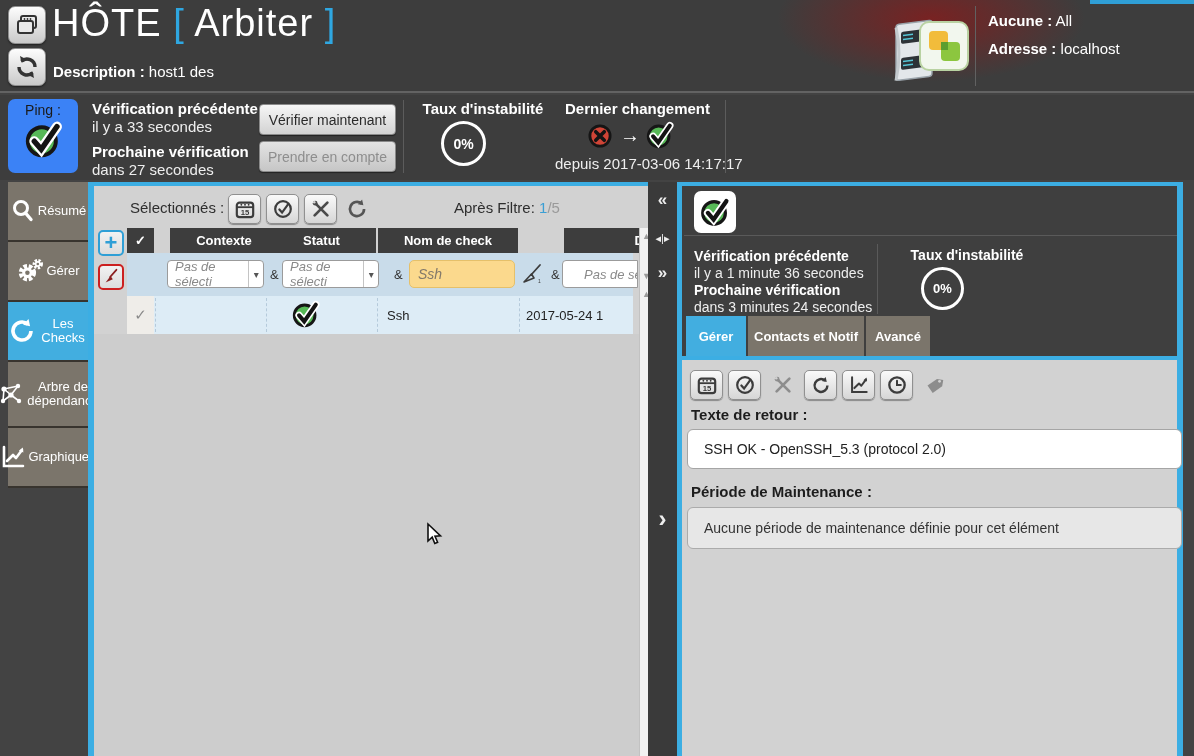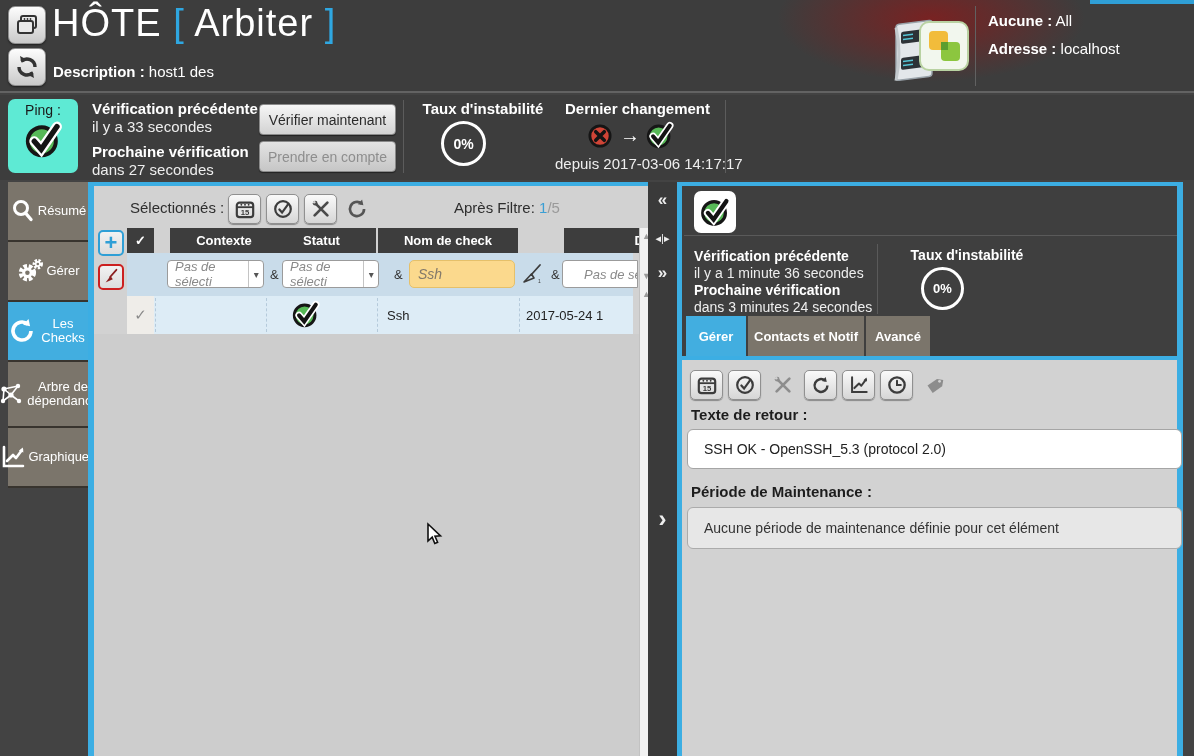--- a/index.html
+++ b/index.html
@@ -17,21 +17,21 @@
   .app-title { left:52px; top:2px; color:#fff; font-size:38px; font-weight:300; letter-spacing:1px; white-space:nowrap; }
   .brk { color:#2fa7e1; font-weight:300; }
   .hdr-desc { left:53px; top:63px; color:#fff; font-size:15px; white-space:nowrap; }
   .hdr-desc b, .kv b { font-weight:bold; }
   .hdr-vline { width:1px; background:#616161; }
   .kv { color:#fff; font-size:15px; white-space:nowrap; }
   .top-blue-strip { left:1090px; top:0; width:104px; height:4px; background:#2f9fd6; }
 
   
   .statusbar { left:0; top:95px; width:1194px; height:85px; background:#3d3d3d; }
-  .ping-box { left:8px; top:4px; width:70px; height:74px; background:#5eead4; border-radius:7px; text-align:center; }
+  .ping-box { left:8px; top:4px; width:70px; height:74px; background:#3b82f6; border-radius:7px; text-align:center; }
   .ping-box .lbl { font-size:14px; color:#1a1a1a; margin-top:3px; }
   .sb-lbl { color:#fff; font-size:15px; font-weight:bold; white-space:nowrap; }
   .sb-val { color:#eee; font-size:15px; white-space:nowrap; }
   .btn { border:1px solid #8a8a8a; border-radius:4px; background:linear-gradient(#f6f6f6,#d2d2d2);
     font-size:14px; color:#2b2b2b; display:flex; align-items:center; justify-content:center;
     box-shadow:0 1px 1px rgba(0,0,0,.45); cursor:pointer; }
   .btn.disabled { color:#8e8e8e; background:linear-gradient(#e3e3e3,#c6c6c6); }
   .sb-vline { width:1px; background:#5c5c5c; }
   .pct-circle { border:3px solid #fff; border-radius:50%; color:#fff; font-weight:bold;
     display:flex; align-items:center; justify-content:center; }

